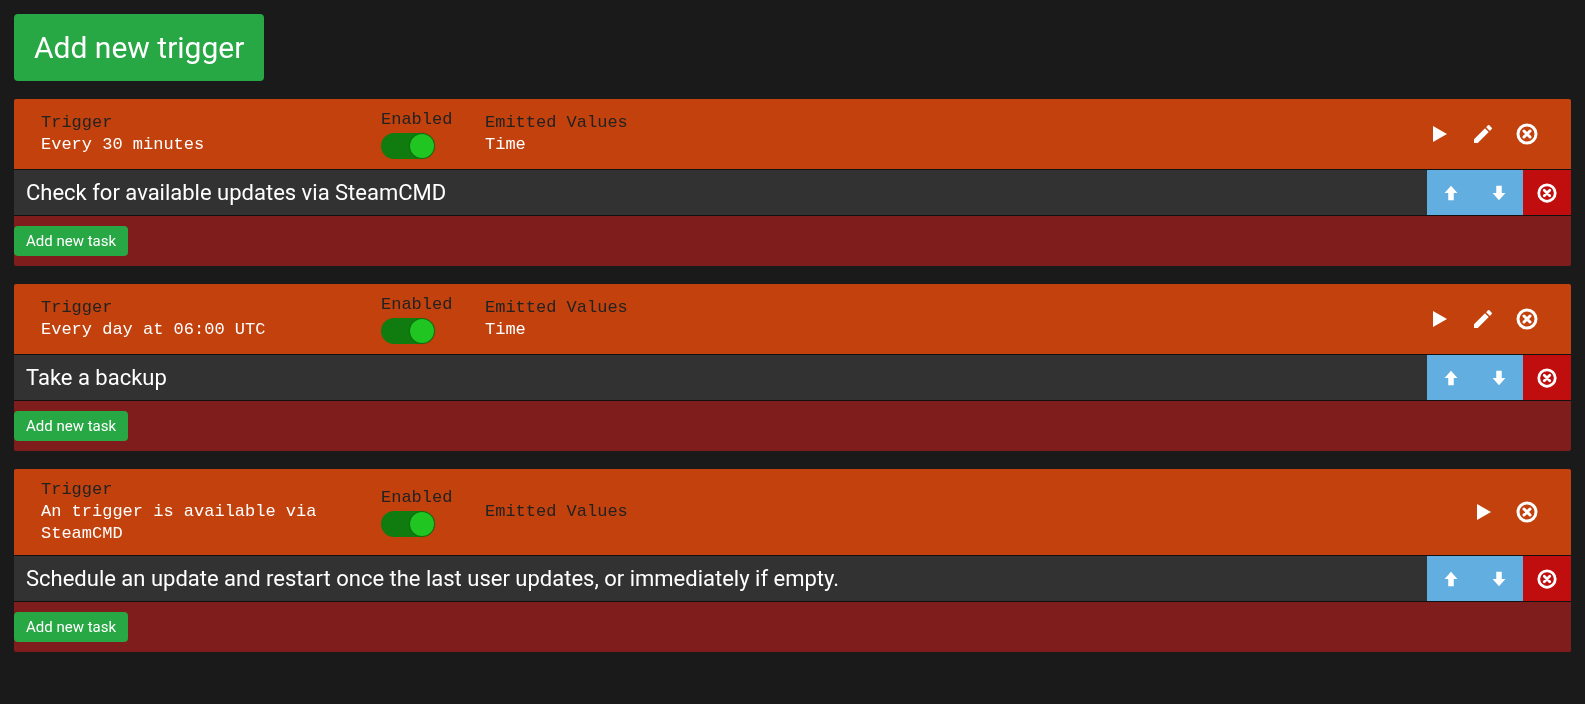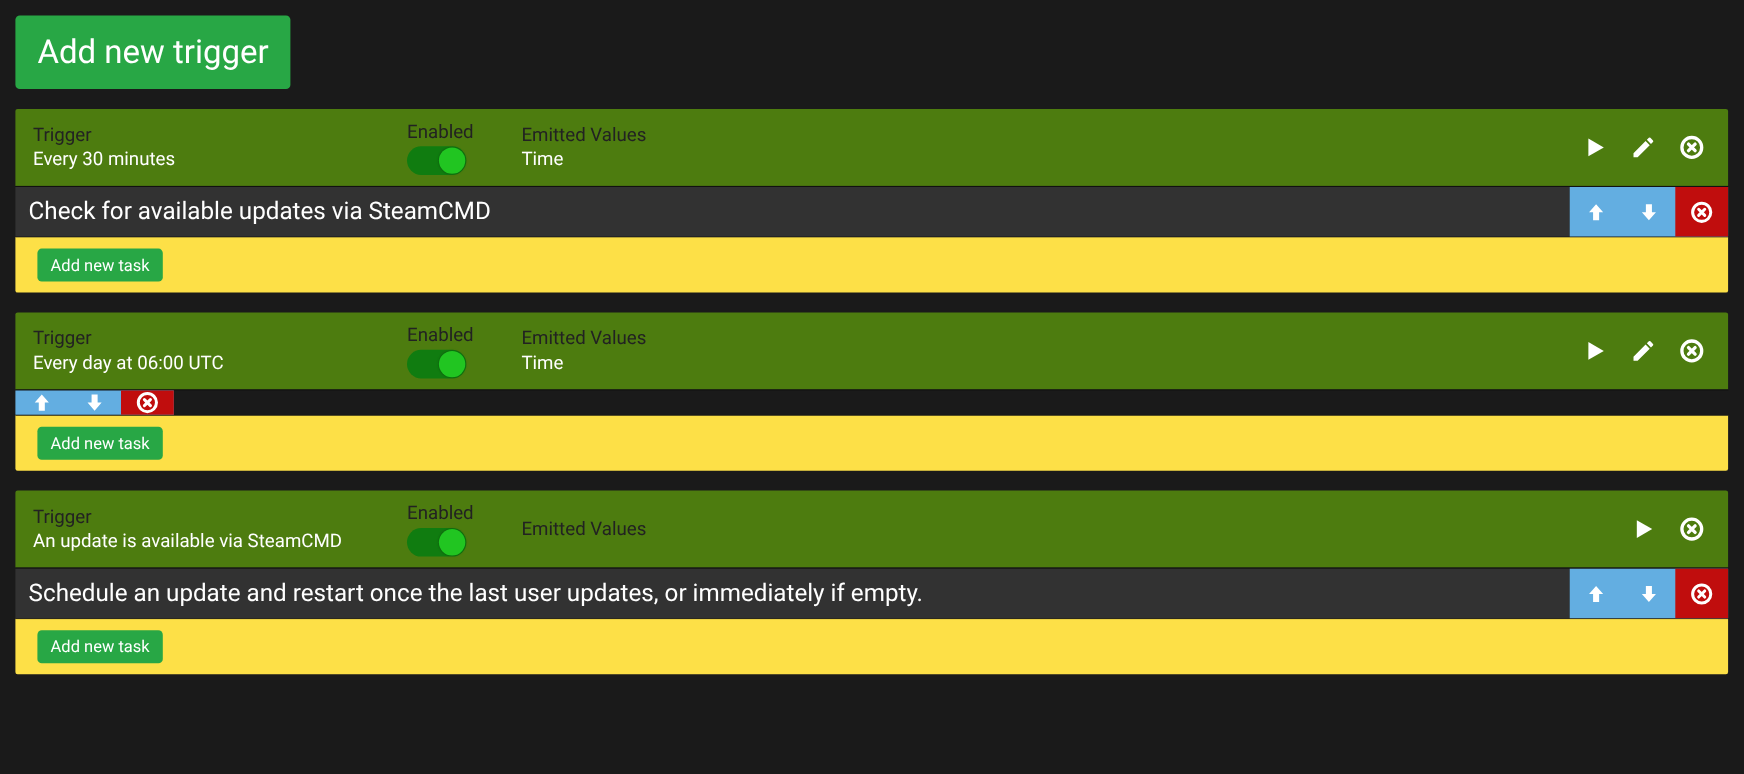--- a/index.html
+++ b/index.html
@@ -25,25 +25,26 @@
     .btn-green-sm {
       background: #28a745;
       color: #fff;
       font-size: 15px;
       padding: 6px 12px;
     }
     .trigger-block {
       margin-top: 18px;
     }
     .trigger-header {
-      background: #4d7c0f;
+      background: #c2410c;
       display: flex;
       align-items: center;
-      padding: 10px 16px;
+      padding: 10px 27px;
       border-radius: 2px 2px 0 0;
+      font-family: Liberation Mono, monospace;
     }
     .col-trigger { flex: 0 0 340px; min-width: 0; }
     .col-enabled { flex: 0 0 104px; }
     .col-emitted { flex: 1 1 auto; }
     .col-actions { display: flex; gap: 18px; padding-right: 4px; }
     .header-label {
       color: #222;
       font-size: 17px;
       line-height: 1.3;
     }
@@ -106,22 +107,22 @@
     .task-action-slot {
       width: 48px;
       display: flex;
       align-items: center;
       justify-content: center;
       cursor: pointer;
     }
     .task-action-slot.danger { background: #c00d0d; }
     .task-action-slot svg { width: 22px; height: 22px; color: #fff; }
     .add-task-row {
-      background: #fde047;
-      padding: 10px 20px;
+      background: #7f1d1d;
+      padding: 10px 0;
       border-top: 1px solid #111;
       border-radius: 0 0 2px 2px;
     }
   </style>
 </head>
 <body>
 
 
 
 <button class="btn btn-green-lg">Add new trigger</button>
@@ -201,20 +202,21 @@
             </svg>
           </span>
           <span class="icon-btn">
             <svg>
               <use href="#ico-circle-x"></use>
             </svg>
           </span>
         </div>
       </div>
       <div class="task-row">
+        <div class="task-desc">Take a backup</div>
         <div class="task-actions">
           <div class="task-action-slot">
             <svg>
               <use href="#ico-up"></use>
             </svg>
           </div>
           <div class="task-action-slot">
             <svg>
               <use href="#ico-down"></use>
             </svg>
@@ -225,21 +227,21 @@
             </svg>
           </div>
         </div>
       </div>
       <div class="add-task-row"><button class="btn btn-green-sm">Add new task</button></div>
     </div>
     <div class="trigger-block">
       <div class="trigger-header">
         <div class="col-trigger">
           <div class="header-label">Trigger</div>
-          <div class="header-value">An update is available via SteamCMD</div>
+          <div class="header-value">An trigger is available via SteamCMD</div>
         </div>
         <div class="col-enabled"><div class="header-label">Enabled</div><span class="toggle"></span></div>
         <div class="col-emitted">
           <div class="header-label">Emitted Values</div>
         </div>
         <div class="col-actions">
           <span class="icon-btn">
             <svg>
               <use href="#ico-play"></use>
             </svg>

